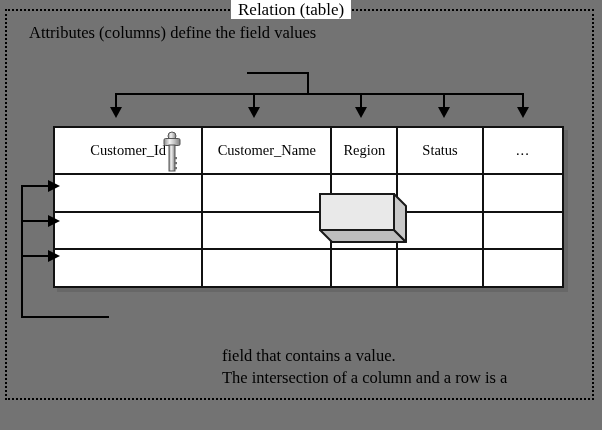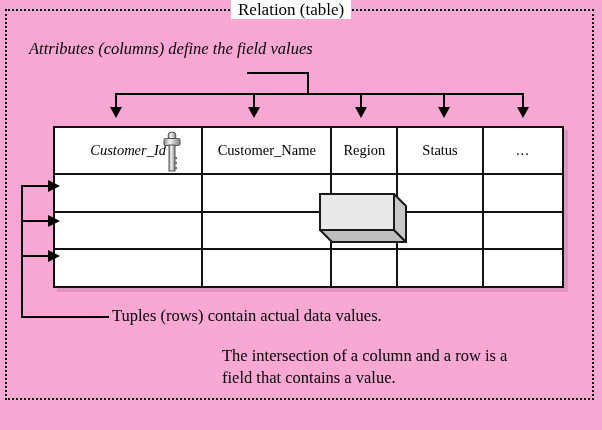--- a/index.html
+++ b/index.html
@@ -4,21 +4,21 @@
 <style>
   html, body {
     margin: 0;
     padding: 0;
     background: #ffffff;
   }
   #canvas {
     position: relative;
     width: 602px;
     height: 430px;
-    background: #f9a8d4;
+    background: #737373;
     font-family: "Liberation Serif", "DejaVu Serif", serif;
     color: #000000;
     overflow: hidden;
   }
 
   
   #relation-frame {
     position: absolute;
     left: 5px;
     top: 9px;
@@ -38,21 +38,21 @@
     white-space: nowrap;
   }
 
   
   .para {
     position: absolute;
     font-size: 16.5px;
     line-height: 22px;
     white-space: nowrap;
   }
-  #attributes-text { left: 29px; top: 38px; font-style: italic; }
+  #attributes-text { left: 29px; top: 22px; }
   #tuples-text     { left: 112px; top: 305px; }
   #field-text      { left: 222px; top: 345px; }
 
   
   .rule { position: absolute; background: #000000; }
 
   
   #attr-stub-h   { left: 247px; top: 72px;  width: 62px; height: 2px; }
   #attr-stub-v   { left: 307px; top: 72px;  width: 2px;  height: 23px; }
   
@@ -98,21 +98,21 @@
   }
   #relation-table thead th {
     height: 45px;
     font-weight: normal;
     font-size: 14.5px;
     text-align: center;
     position: relative;
     vertical-align: middle;
   }
   #relation-table tbody td { height: 33px; }
-  .col-id    { width: 144px; font-style: italic; }
+  .col-id    { width: 144px; }
   .col-name  { width: 125px; }
   .col-reg   { width:  63px; }
   .col-stat  { width:  82px; }
   .col-dots  { width:  77px; }
   .th-label { display:inline-block; }
 
   
   #pk-key-icon {
     position: absolute;
     right: 18px;
@@ -246,20 +246,19 @@
 
   <div class="tuple-arm" style="top:185px;"></div>
   <div class="arrow-right" style="left:48px; top:180px;"></div>
 
   <div class="tuple-arm" style="top:220px;"></div>
   <div class="arrow-right" style="left:48px; top:215px;"></div>
 
   <div class="tuple-arm" style="top:255px;"></div>
   <div class="arrow-right" style="left:48px; top:250px;"></div>
 
-  <div class="para" id="tuples-text">Tuples (rows) contain actual data values.</div>
 
   <div class="para" id="field-text">
+    <div>field that contains a value.</div>
     <div>The intersection of a column and a row is a</div>
-    <div>field that contains a value.</div>
   </div>
 
 </div>
 
 </body></html>

